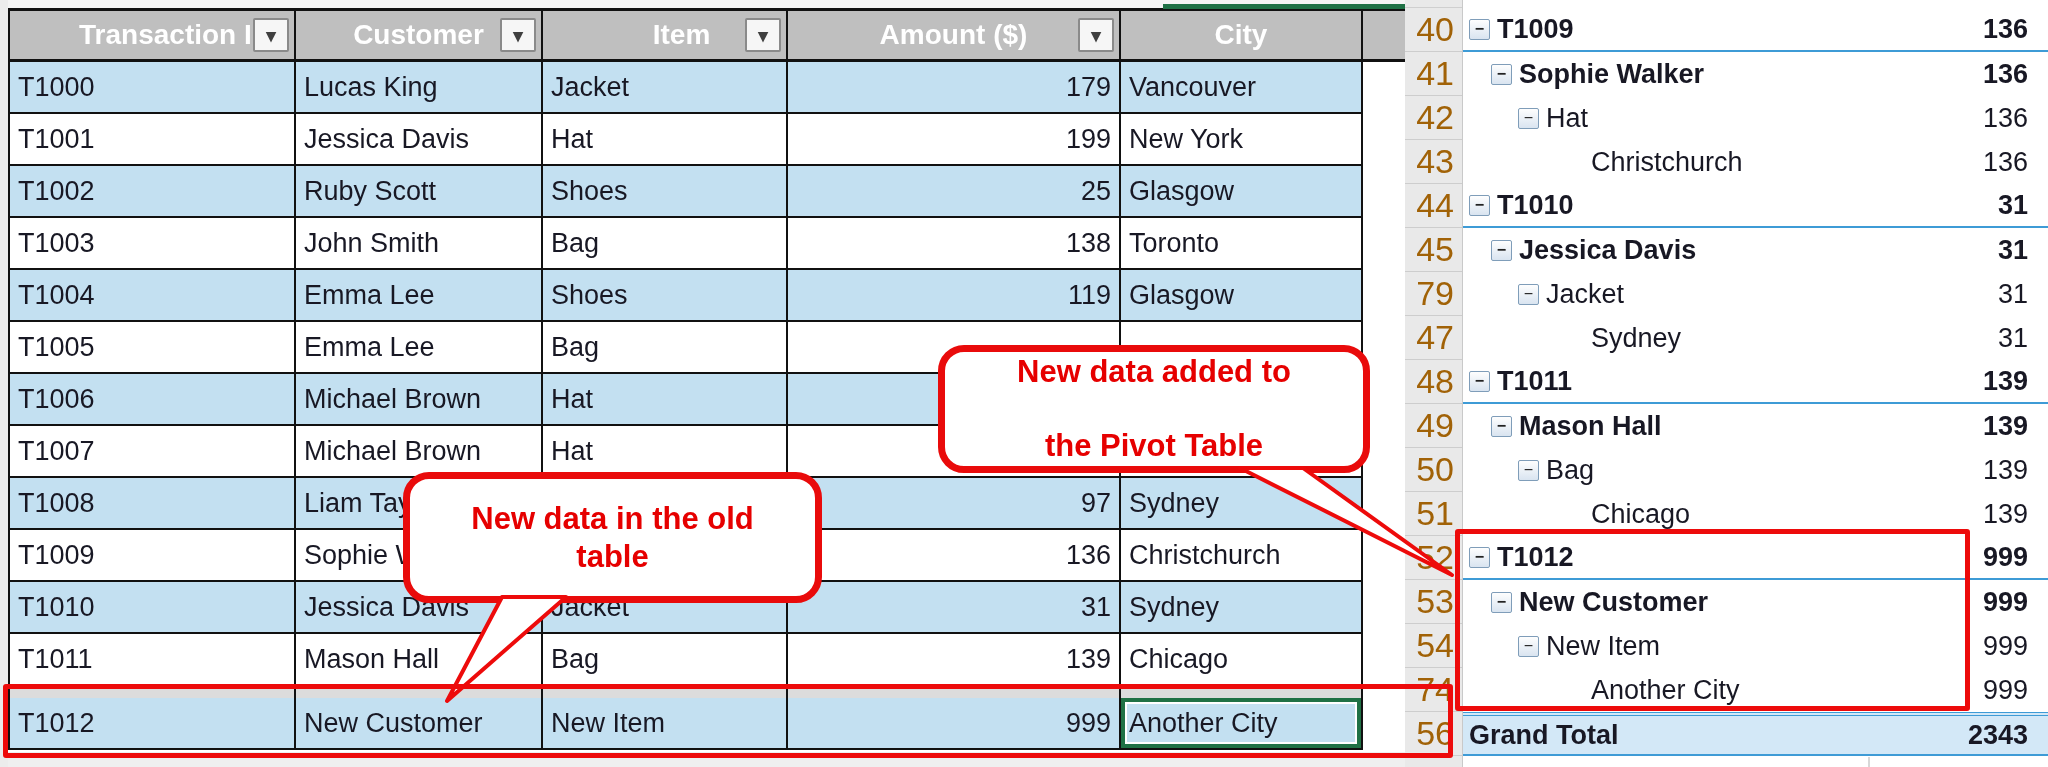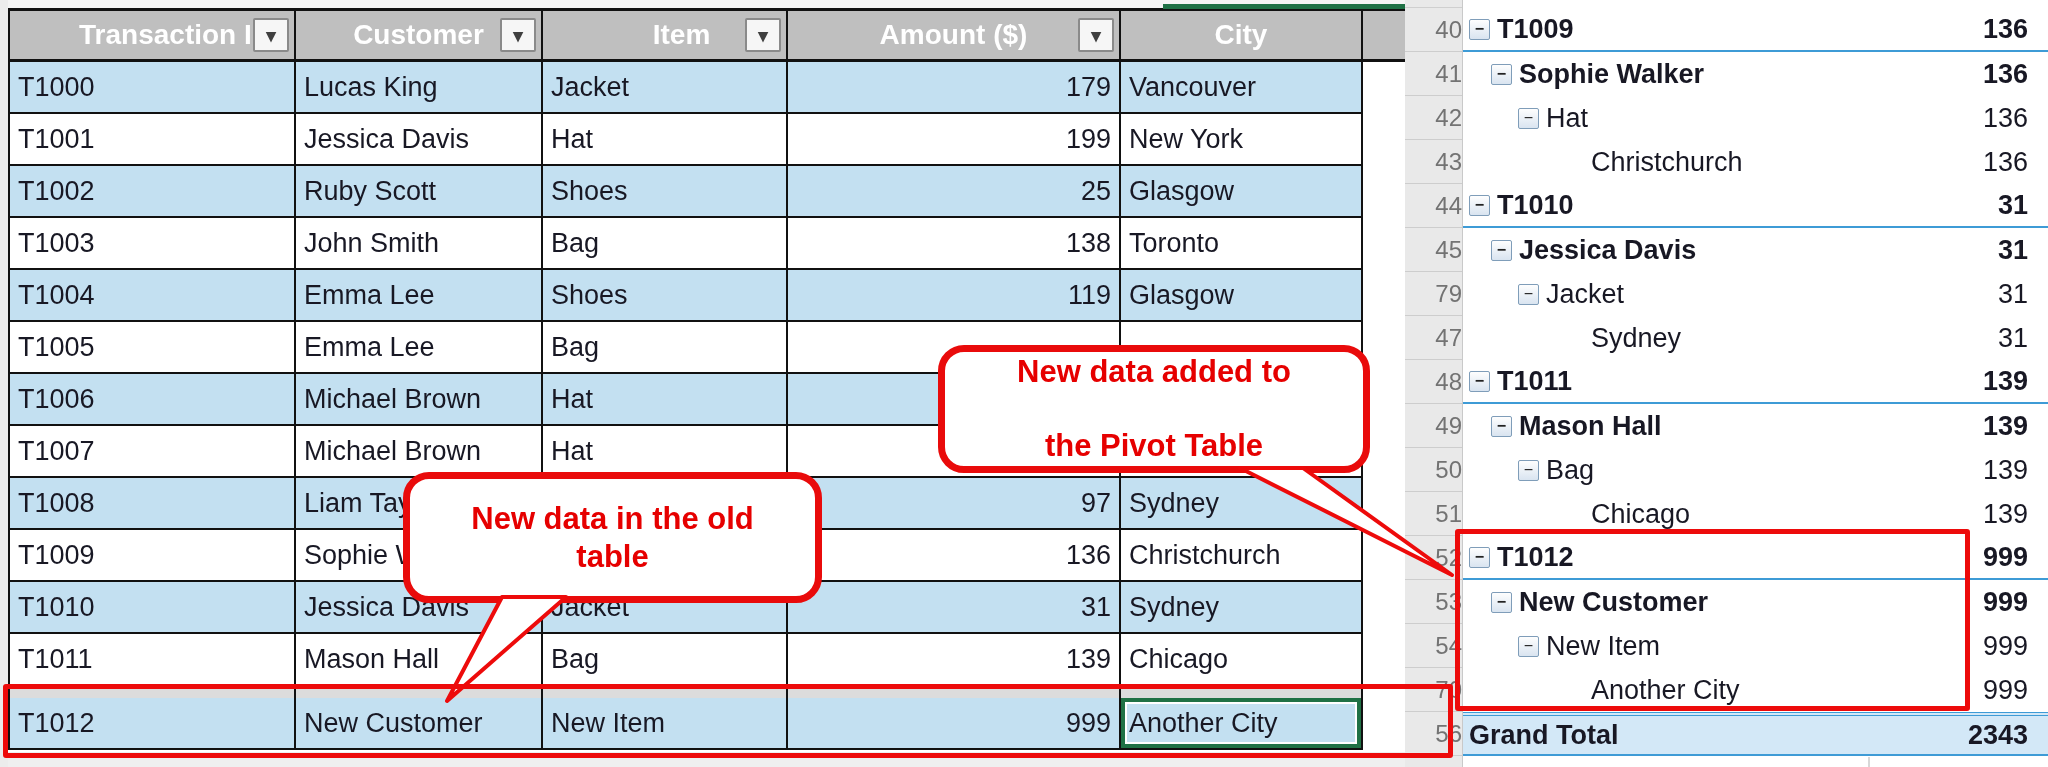--- a/index.html
+++ b/index.html
@@ -32,21 +32,21 @@
   .band-blue{background:#C3E0F1;}
   .band-white{background:#FFFFFF;}
   .c0{width:288px;padding-left:47px;}.c1{width:247px;}.c2{width:245px;padding-left:34px;}.c3{width:333px;}.c4{width:242px;}
   .numcell{justify-content:flex-end !important;}
   .selcell{box-shadow:inset 0 0 0 4px #1F7145, inset 0 0 0 6px #ffffff;}
 
   
   #row-strip{left:1405px;top:0;width:57px;height:767px;background:#E9E9E9;box-sizing:border-box;}
   #row-strip .spacer{height:8px;border-bottom:1px solid #CFCFCF;box-sizing:border-box;}
   .rnum{height:44px;display:flex;align-items:center;justify-content:flex-end;
-        font-size:24px;color:#737373;border-bottom:1px solid #CDCDCD;box-sizing:border-box;}
+        padding-right:8px;font-size:34px;color:#a16207;border-bottom:1px solid #CDCDCD;box-sizing:border-box;}
 
   
   #pivot{left:1462px;top:0;width:586px;height:767px;background:#fff;border-left:1px solid #C9C9C9;box-sizing:border-box;}
   #pivot .spacer{height:8px;}
   .prow{display:flex;align-items:center;height:44px;box-sizing:border-box;font-size:27px;padding-right:20px;}
   .pind{flex:none;height:1px;}
   .pbox{flex:none;width:21px;height:21px;margin-right:7px;border:1px solid #7F9DB9;border-radius:2px;
         background:linear-gradient(#FEFEFE,#D9E4F0);box-sizing:border-box;
         display:flex;align-items:center;justify-content:center;font-size:16px;line-height:1;color:#222;}
   .plabel{white-space:nowrap;}
@@ -220,21 +220,21 @@
       <div class="rnum">45</div>
       <div class="rnum">79</div>
       <div class="rnum">47</div>
       <div class="rnum">48</div>
       <div class="rnum">49</div>
       <div class="rnum">50</div>
       <div class="rnum">51</div>
       <div class="rnum">52</div>
       <div class="rnum">53</div>
       <div class="rnum">54</div>
-      <div class="rnum">70</div>
+      <div class="rnum">74</div>
       <div class="rnum">56</div>
     </div>
 
   <div class="abs" id="pivot">
     <div class="spacer"></div>
   <div class="prow pbold psep">
     <span class="pind" style="width: 6px;"></span>
     <span class="pbox">−</span>
     <span class="plabel">T1009</span>
     <span class="pval">136</span>

